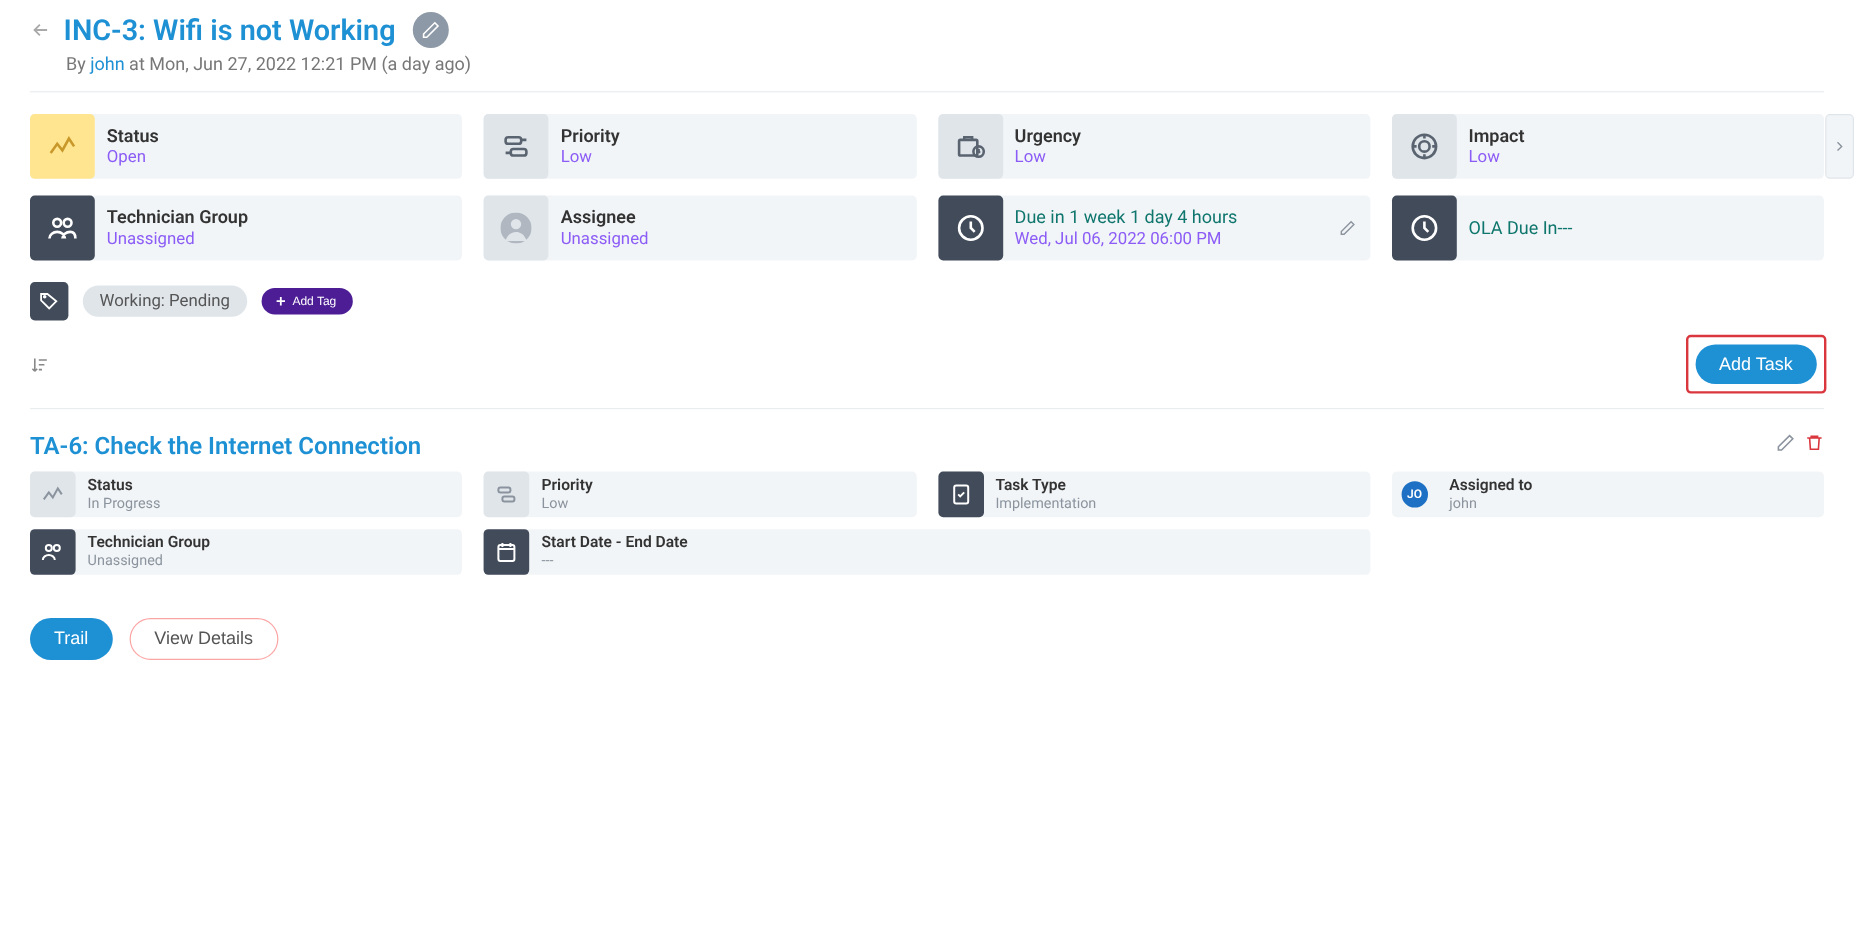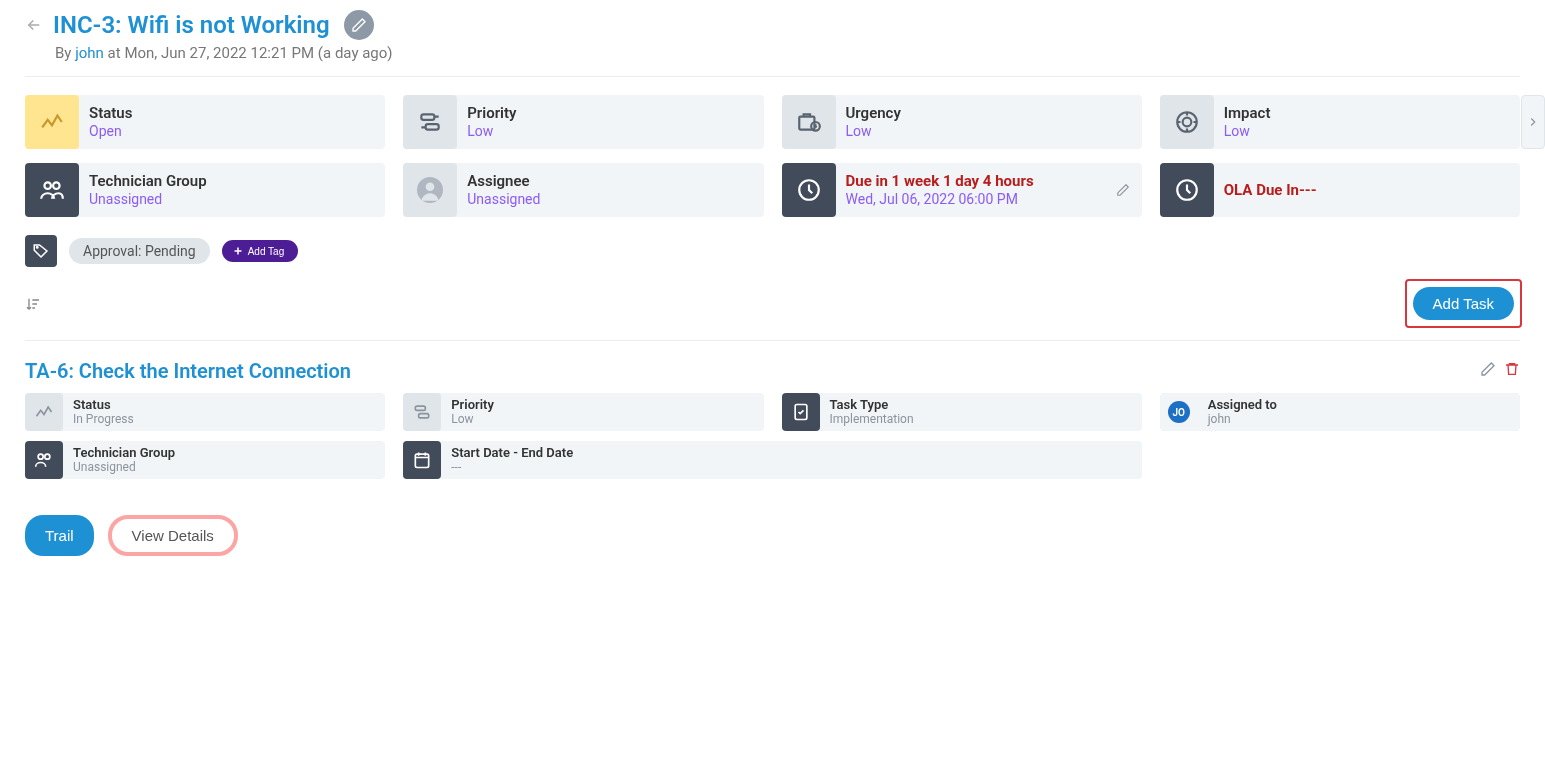--- a/index.html
+++ b/index.html
@@ -89,22 +89,22 @@
   .info-card .label {
     font-weight: 600;
     color: #333;
     font-size: 15px;
   }
   .info-card .value {
     color: #8b5cf6;
     font-size: 14px;
   }
   .info-card .label.green {
-    color: #b91c1c;
-    font-weight: 700;
+    color: #0f766e;
+    font-weight: 400;
   }
   .info-card .extra-edit {
     margin-left: auto;
     margin-right: 12px;
     color: #8b949e;
     cursor: pointer;
   }
   .scroll-ind {
     position: absolute;
     right: -25px;
@@ -300,21 +300,21 @@
     justify-content: center;
   }
   .btn-row {
     display: flex;
     gap: 14px;
     margin-top: 18px;
   }
   .btn-outline {
     background: #fff;
     color: #555;
-    border: 4px solid #fca5a5;
+    border: 1px solid #fca5a5;
     border-radius: 20px;
     padding: 8px 20px;
     font-size: 15px;
     cursor: pointer;
   }
   svg { display: block; }
 </style>
 </head>
 <body>
 
@@ -458,21 +458,21 @@
     </div>
 
   
   <div class="tag-row">
     <div class="tag-icon-box">
       <svg width="18" height="18" viewBox="0 0 24 24" fill="none" stroke="#fff" stroke-width="2">
           <path d="M20 12l-8 8-9-9V4h7l10 8z"></path>
           <circle cx="7" cy="7" r="1"></circle>
         </svg>
     </div>
-    <span class="pill">Approval: Pending</span>
+    <span class="pill">Working: Pending</span>
     <button class="pill-blue">
       <svg width="12" height="12" viewBox="0 0 24 24" stroke="#fff" stroke-width="3">
           <path d="M12 5v14M5 12h14"></path>
         </svg>
       <span>Add Tag</span>
     </button>
   </div>
 
   
 

